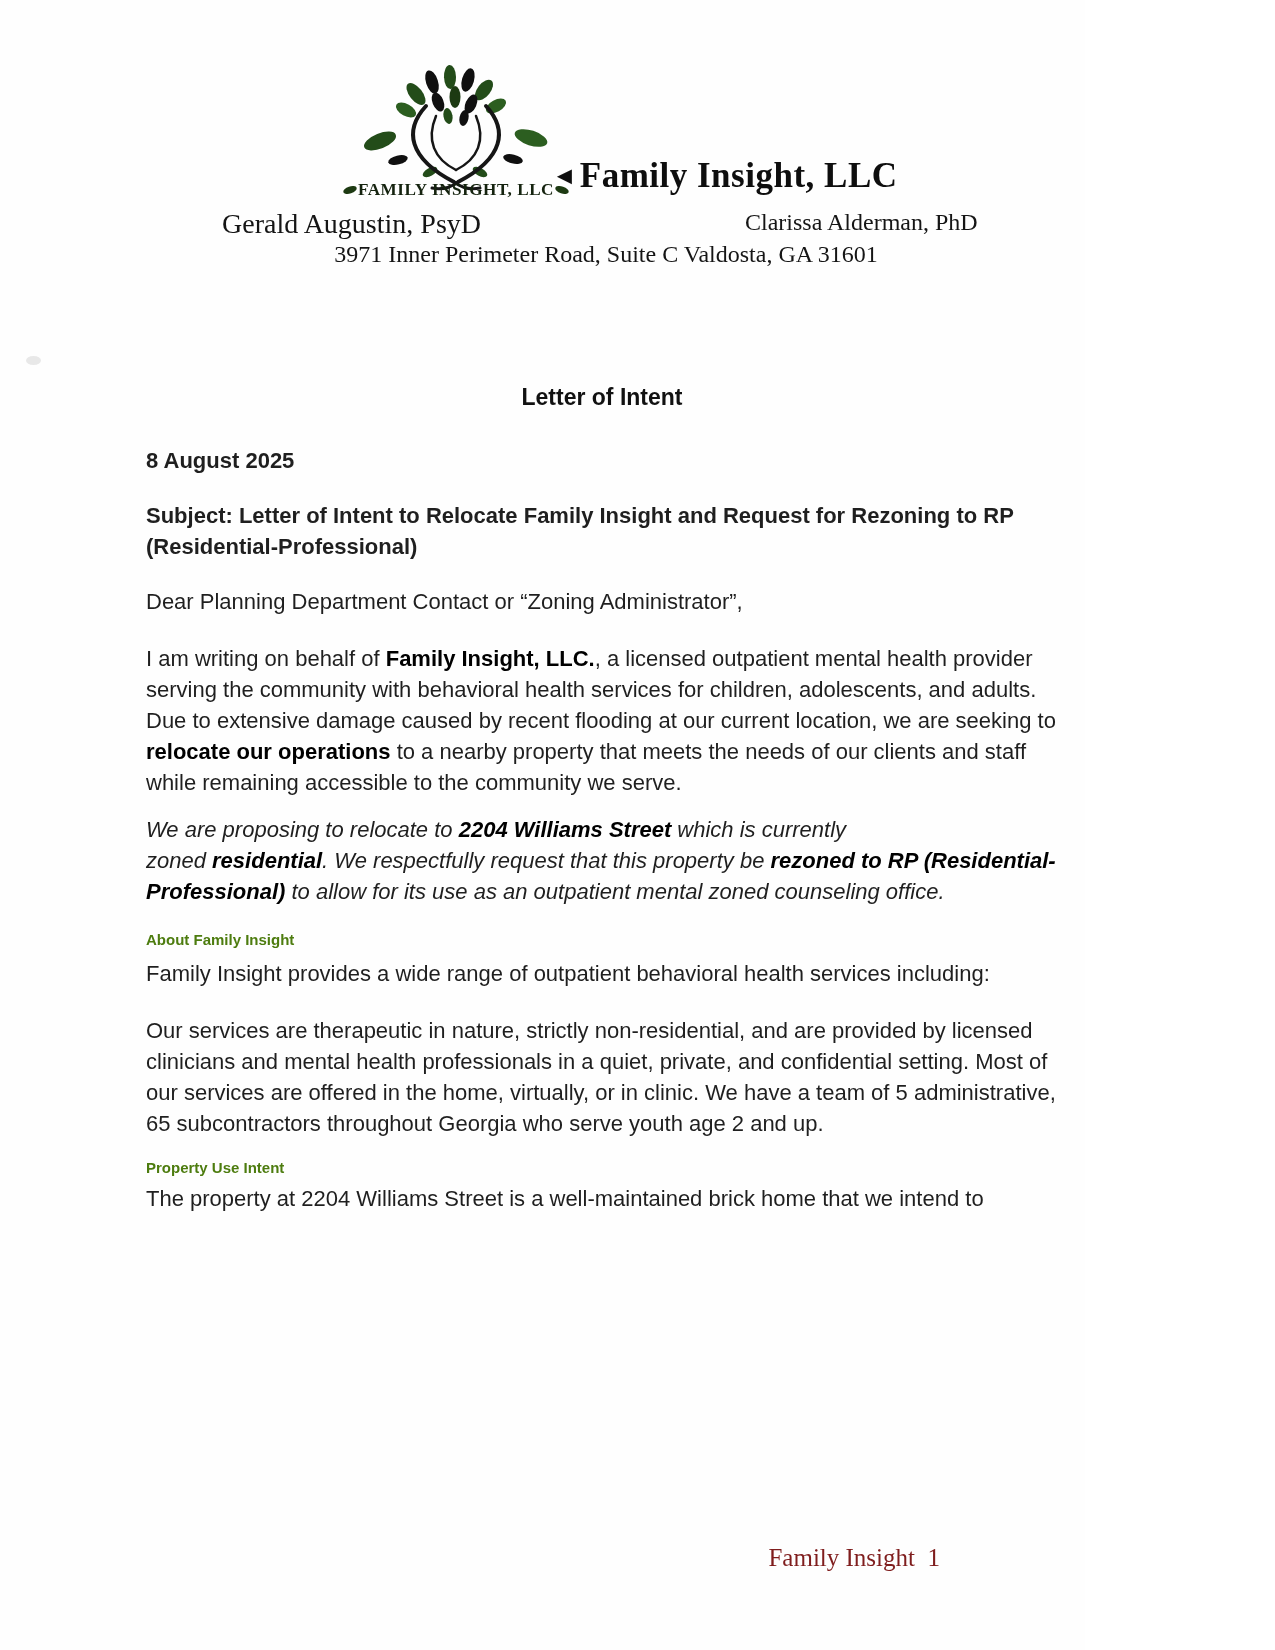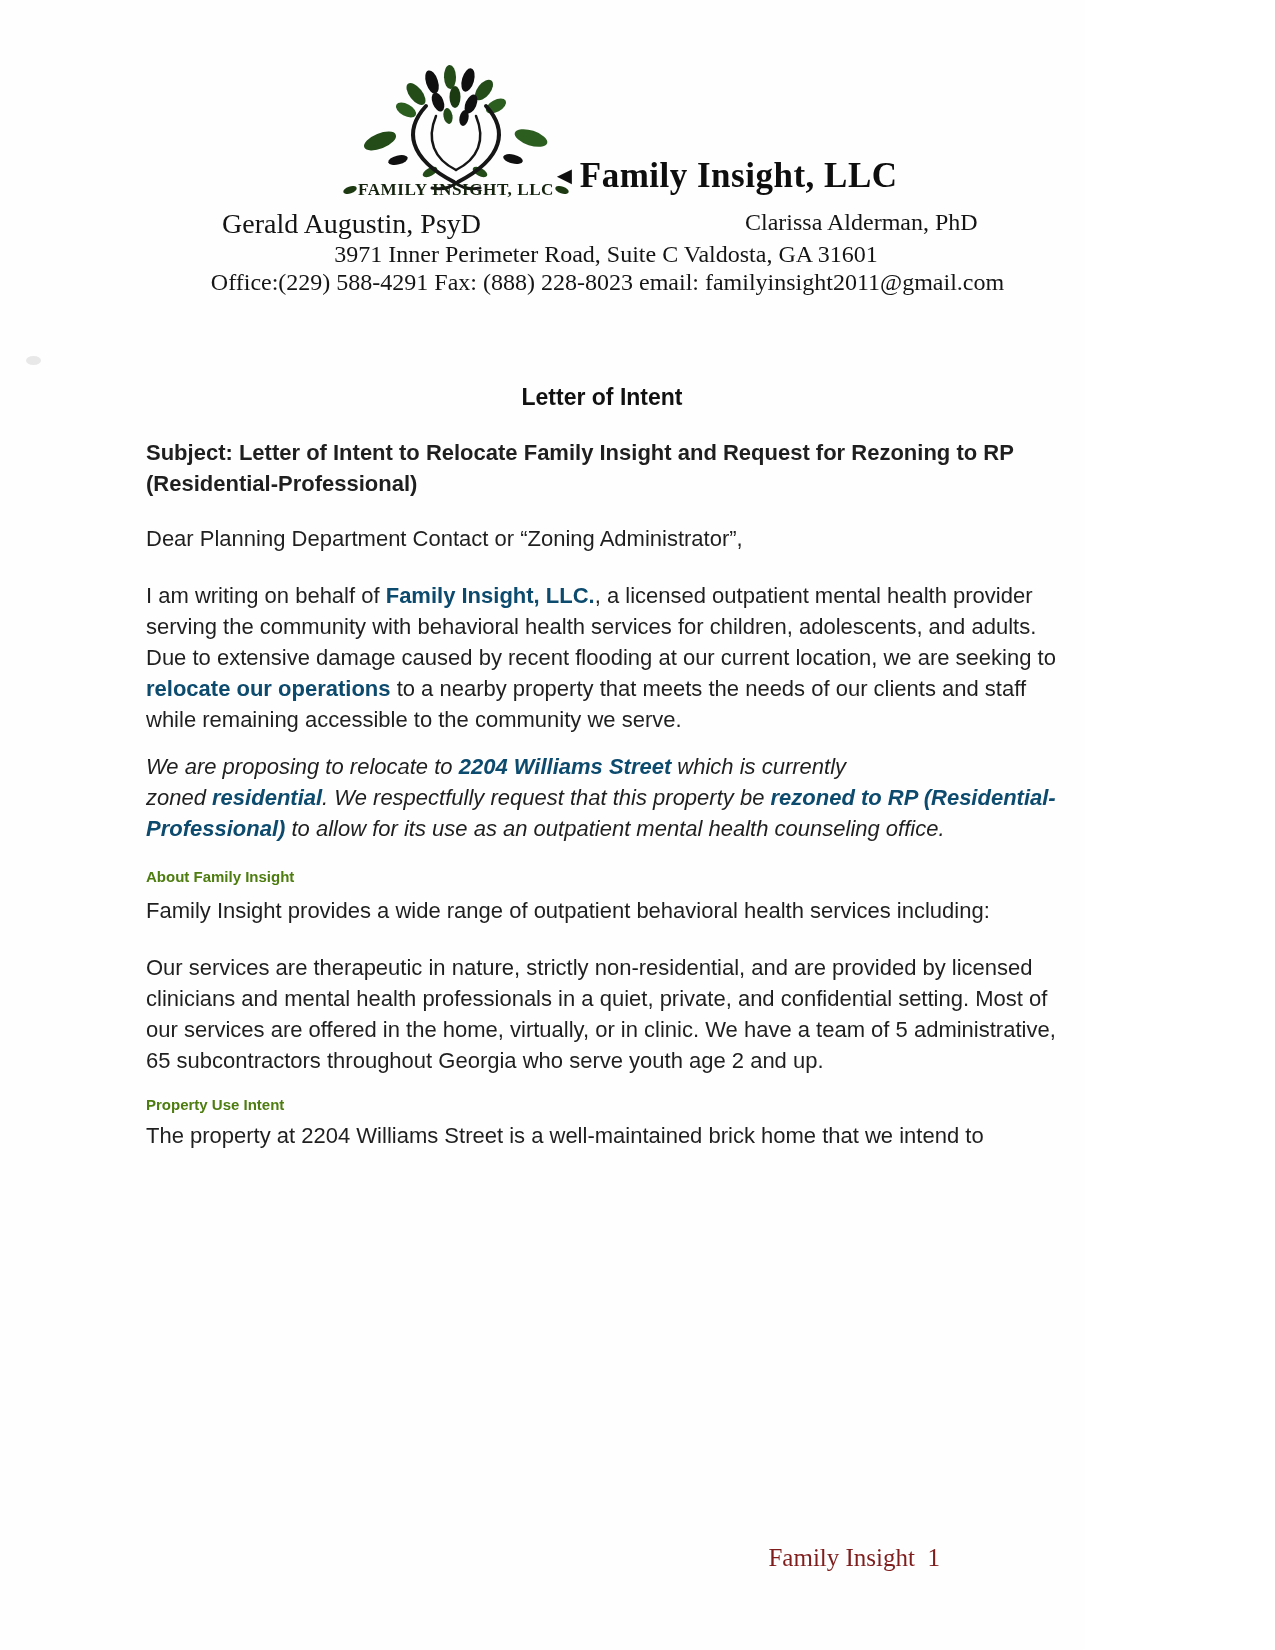--- a/index.html
+++ b/index.html
@@ -30,21 +30,21 @@
   .para-proposal{margin:16px 0 0;font-style:italic;}
   h3{margin:0;font-size:15px;line-height:27px;font-weight:bold;color:#4d7c0f;}
   .h-about{margin-top:19px;}
   .lead-about{margin:5px 0 0;}
   ul.services{list-style:none;margin:31px 0 0;padding:0 0 0 36px;}
   ul.services li{position:relative;line-height:29px;padding-left:14px;}
   ul.services li::before{content:"\2022";position:absolute;left:0;top:0;font-size:20px;}
   .para-services{margin:26px 0 0;}
   .h-property{margin-top:15px;}
   .lead-property{margin:2px 0 0;}
-  b{font-weight:bold;color:#0c4a6e;}
+  b{font-weight:bold;color:#000000;}
   
   footer{position:absolute;top:1516px;right:145px;font-family:"Liberation Serif",serif;
     font-size:25px;line-height:28px;color:#7f1d1d;white-space:pre;}
   
   .artifact{position:absolute;left:26px;top:356px;width:15px;height:9px;background:#dcdcdc;
     border-radius:50%;opacity:.65;}
 </style>
 </head>
 <body>
 
@@ -93,35 +93,35 @@
     </svg>
 
     <div class="company-row">
       <span class="arrow">◄</span>
       <h1 class="company">Family Insight, LLC</h1>
     </div>
 
     <span class="name-left">Gerald Augustin, PsyD</span>
     <span class="name-right">Clarissa Alderman, PhD</span>
     <div class="addr">3971 Inner Perimeter Road, Suite C Valdosta, GA 31601</div>
-    <div class="contact">Office:(229) 588-4291 Fax: (888) 228-8023 email: familyinsight2011@gmail.com</div>
   </header>
 
   <main>
 
     <h2 class="title">Letter of Intent</h2>
 
+    <p class="date">8 August 2025</p>
 
     <p class="subject">Subject: Letter of Intent to Relocate Family Insight and Request for Rezoning to RP (Residential-Professional)</p>
 
     <p class="salutation">Dear Planning Department Contact or “Zoning Administrator”,</p>
 
     <p class="para-intro"><span>I am writing on behalf of </span><b>Family Insight, LLC.</b><span>, a licensed outpatient mental health provider serving the community with behavioral health services for children, adolescents, and adults. Due to extensive damage caused by recent flooding at our current location, we are seeking to </span><b>relocate our operations</b><span> to a nearby property that meets the needs of our clients and staff while remaining accessible to the community we serve.</span></p>
 
-    <p class="para-proposal"><span>We are proposing to relocate to </span><b>2204 Williams Street</b><span> which is currently</span><br><span>zoned </span><b>residential</b><span>. We respectfully request that this property be </span><b>rezoned to RP (Residential-Professional)</b><span> to allow for its use as an outpatient mental health counseling office.</span></p>
+    <p class="para-proposal"><span>We are proposing to relocate to </span><b>2204 Williams Street</b><span> which is currently</span><br><span>zoned </span><b>residential</b><span>. We respectfully request that this property be </span><b>rezoned to RP (Residential-Professional)</b><span> to allow for its use as an outpatient mental zoned counseling office.</span></p>
 
     <h3 class="h-about">About Family Insight</h3>
     <p class="lead-about">Family Insight provides a wide range of outpatient behavioral health services including:</p>
 
 
     <p class="para-services">Our services are therapeutic in nature, strictly non-residential, and are provided by licensed clinicians and mental health professionals in a quiet, private, and confidential setting. Most of our services are offered in the home, virtually, or in clinic. We have a team of 5 administrative, 65 subcontractors throughout Georgia who serve youth age 2 and up.</p>
 
     <h3 class="h-property">Property Use Intent</h3>
     <p class="lead-property">The property at 2204 Williams Street is a well-maintained brick home that we intend to</p>
 

